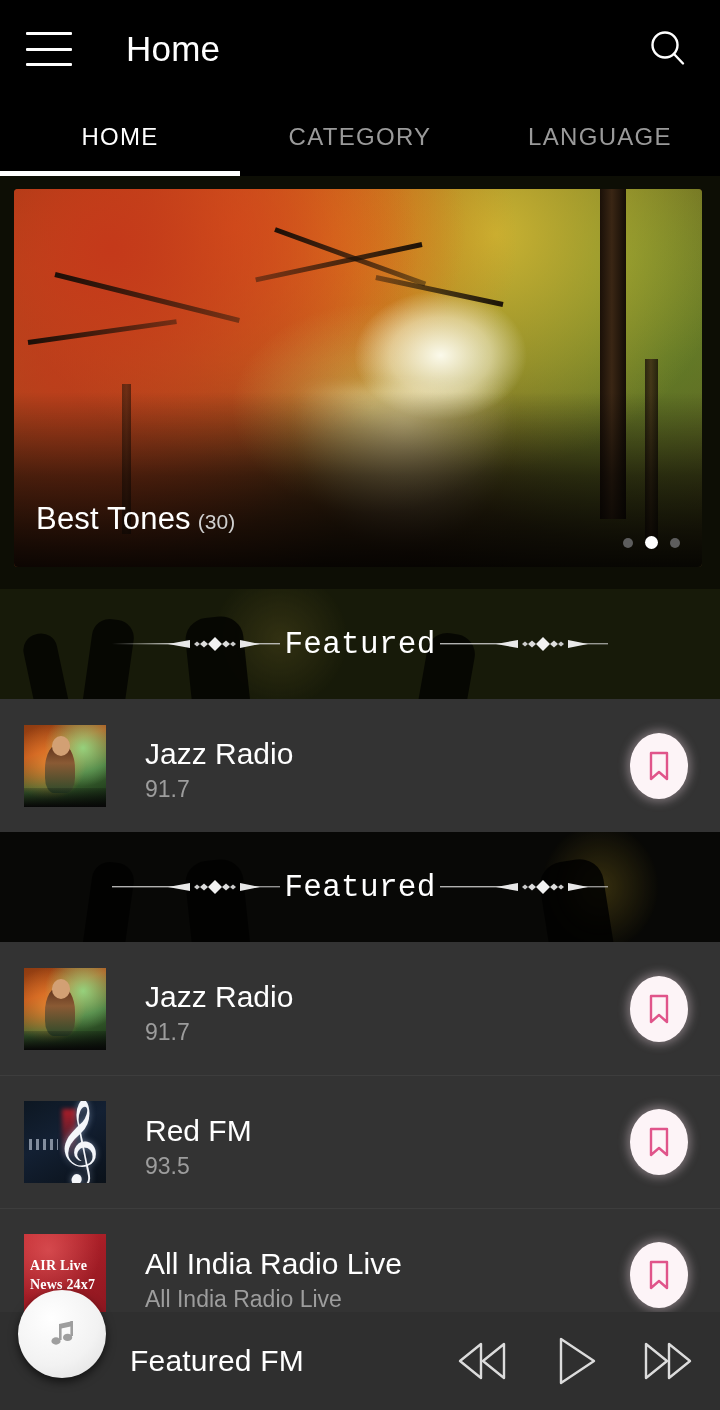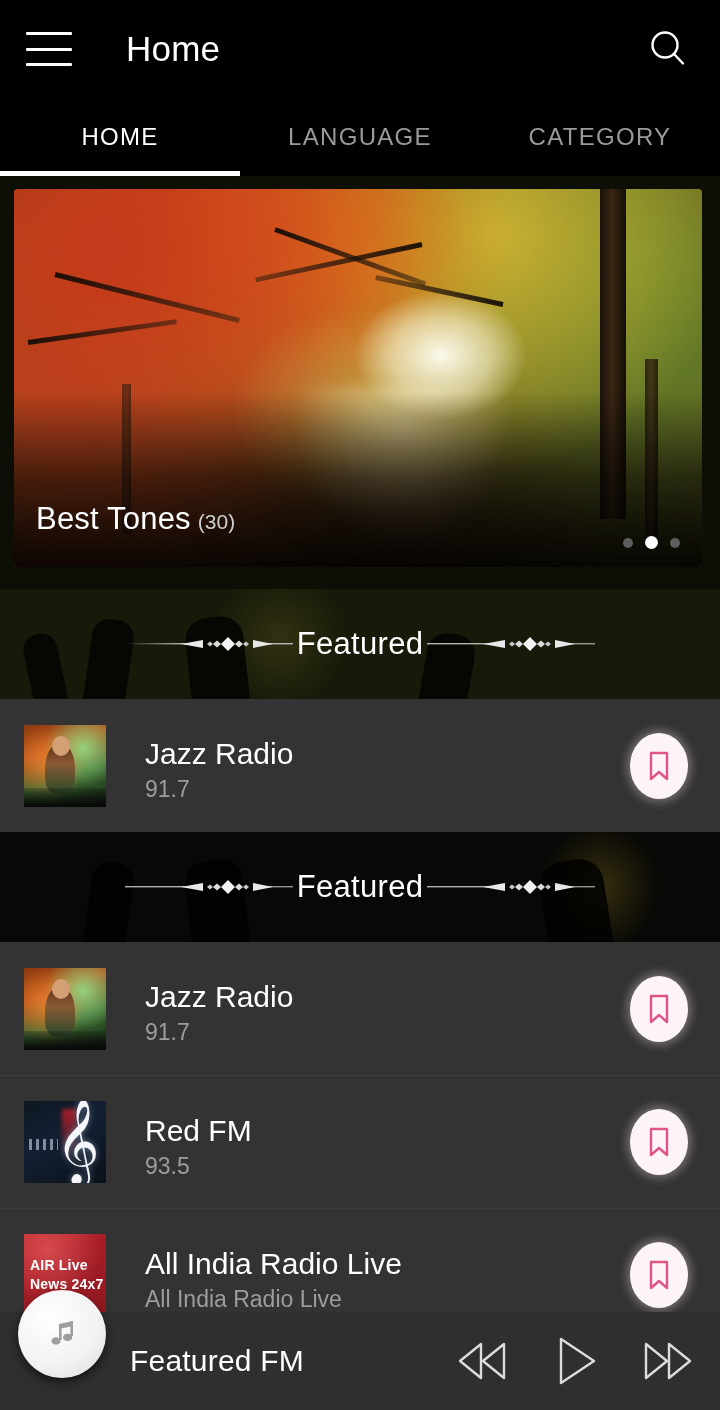--- a/index.html
+++ b/index.html
@@ -190,20 +190,21 @@
   .glow-y2 {
     position: absolute;
     left: 210px; top: -20px; width: 140px; height: 140px;
     background: radial-gradient(ellipse, rgba(170,150,60,.22), rgba(170,150,60,0) 70%);
   }
 
   .band-inner {
     position: relative;
     display: flex; align-items: center; justify-content: center;
     z-index: 2;
+    font-family: Liberation Mono, monospace;
   }
   .section-title {
     color: #ffffff;
     font-size: 31px;
     font-weight: 400;
     letter-spacing: .3px;
   }
   .ornament { display: flex; align-items: center; }
 
   
@@ -272,20 +273,21 @@
     background: repeating-linear-gradient(90deg, rgba(190,200,215,.65) 0 3px, rgba(0,0,0,0) 3px 7px);
   }
   
   .thumb-air {
     background:
       radial-gradient(circle at 30% 20%, rgba(255,120,120,.45), rgba(255,120,120,0) 60%),
       linear-gradient(150deg, #c0282e 0%, #a51d26 45%, #8d1720 100%);
     display: flex; flex-direction: column;
     align-items: flex-start; justify-content: center;
     padding-left: 6px;
+    font-family: Liberation Serif, serif;
   }
   .air-line {
     color: #ffffff;
     font-size: 14px;
     font-weight: 700;
     line-height: 19px;
     letter-spacing: .2px;
   }
 
   .row-text {
@@ -374,22 +376,22 @@
     <div class="search-btn">
       <svg width="44" height="44" viewBox="0 0 44 44">
         <circle cx="19" cy="18" r="12.5" fill="none" stroke="#ffffff" stroke-width="2.4"></circle>
         <line x1="28" y1="27" x2="37" y2="36.5" stroke="#ffffff" stroke-width="2.4" stroke-linecap="round"></line>
       </svg>
     </div>
   </div>
 
   <div class="tabs">
     <div class="tab active">HOME</div>
+    <div class="tab">CATEGORY</div>
     <div class="tab">LANGUAGE</div>
-    <div class="tab">CATEGORY</div>
     <div class="tab-indicator"></div>
   </div>
 
   <div class="banner-wrap">
     <div class="banner">
       <div class="banner-photo">
         <div class="branch b1"></div>
         <div class="branch b2"></div>
         <div class="branch b3"></div>
         <div class="branch b4"></div>

